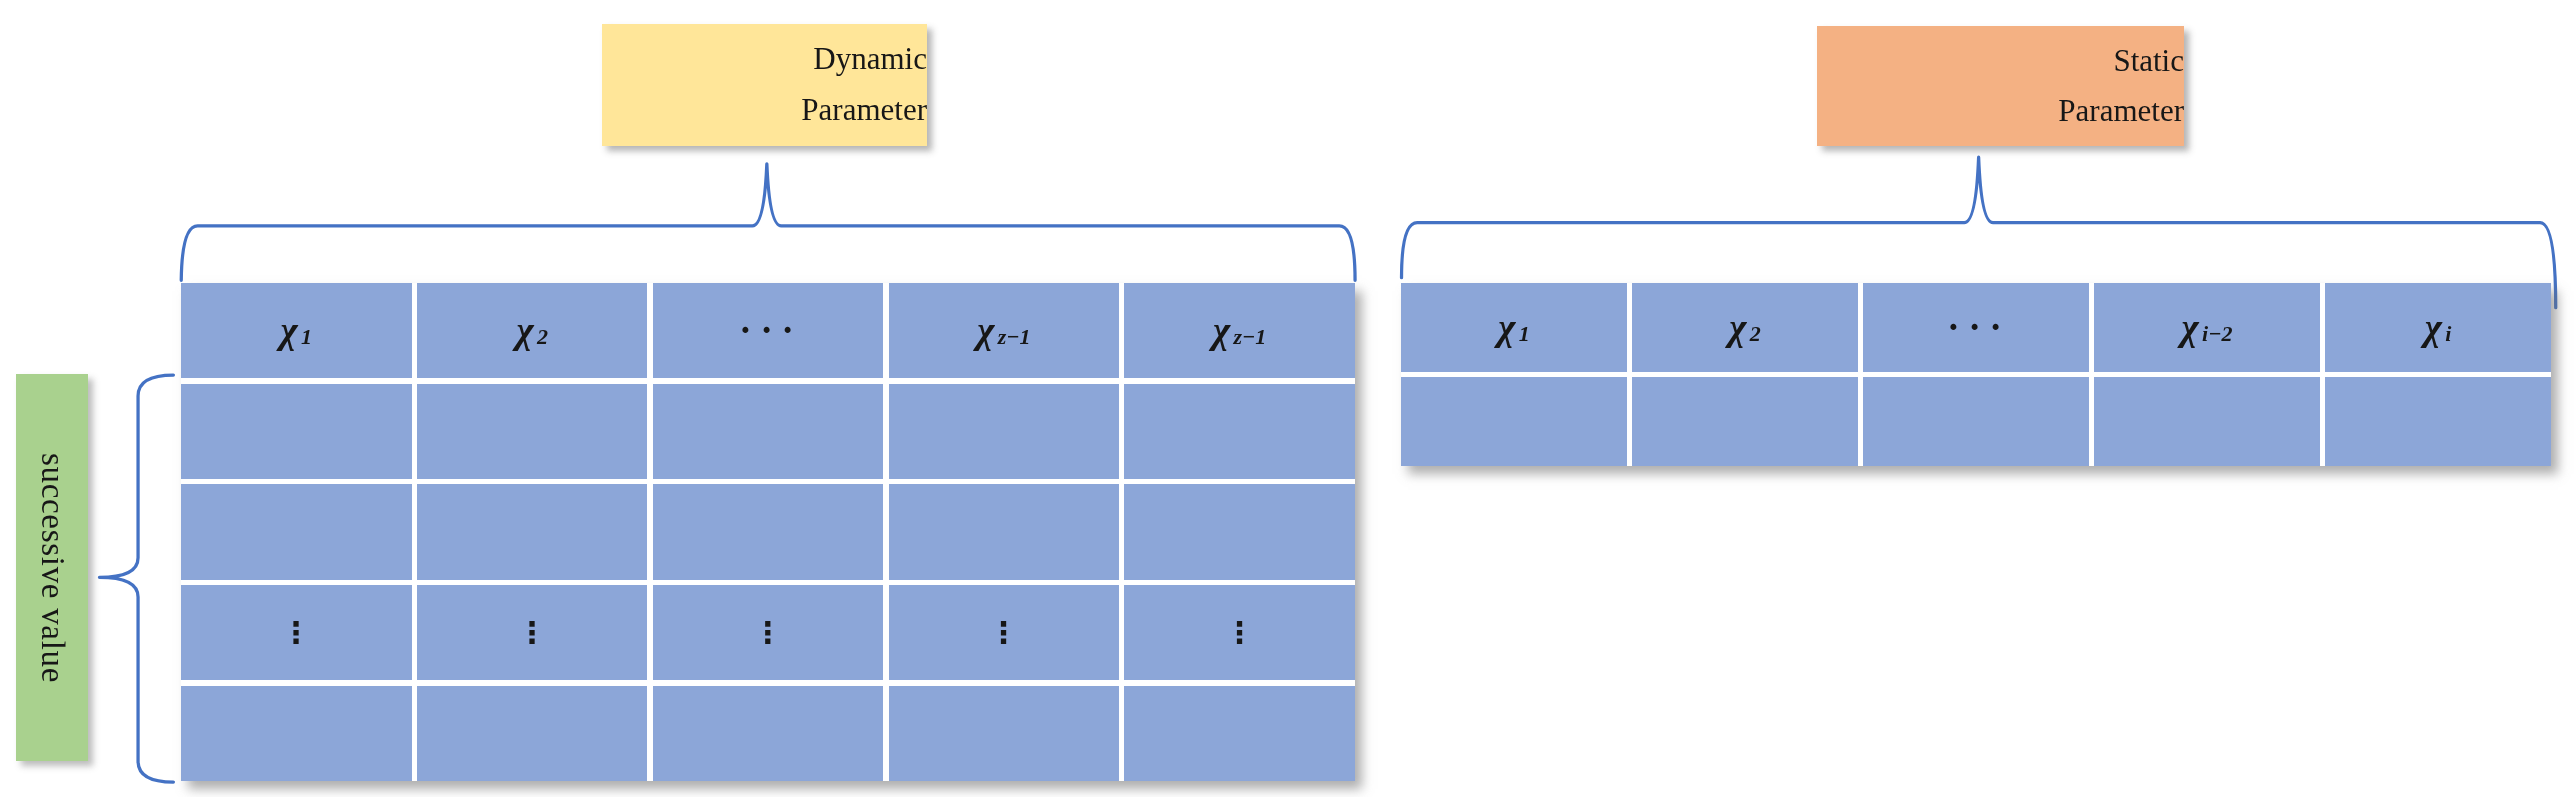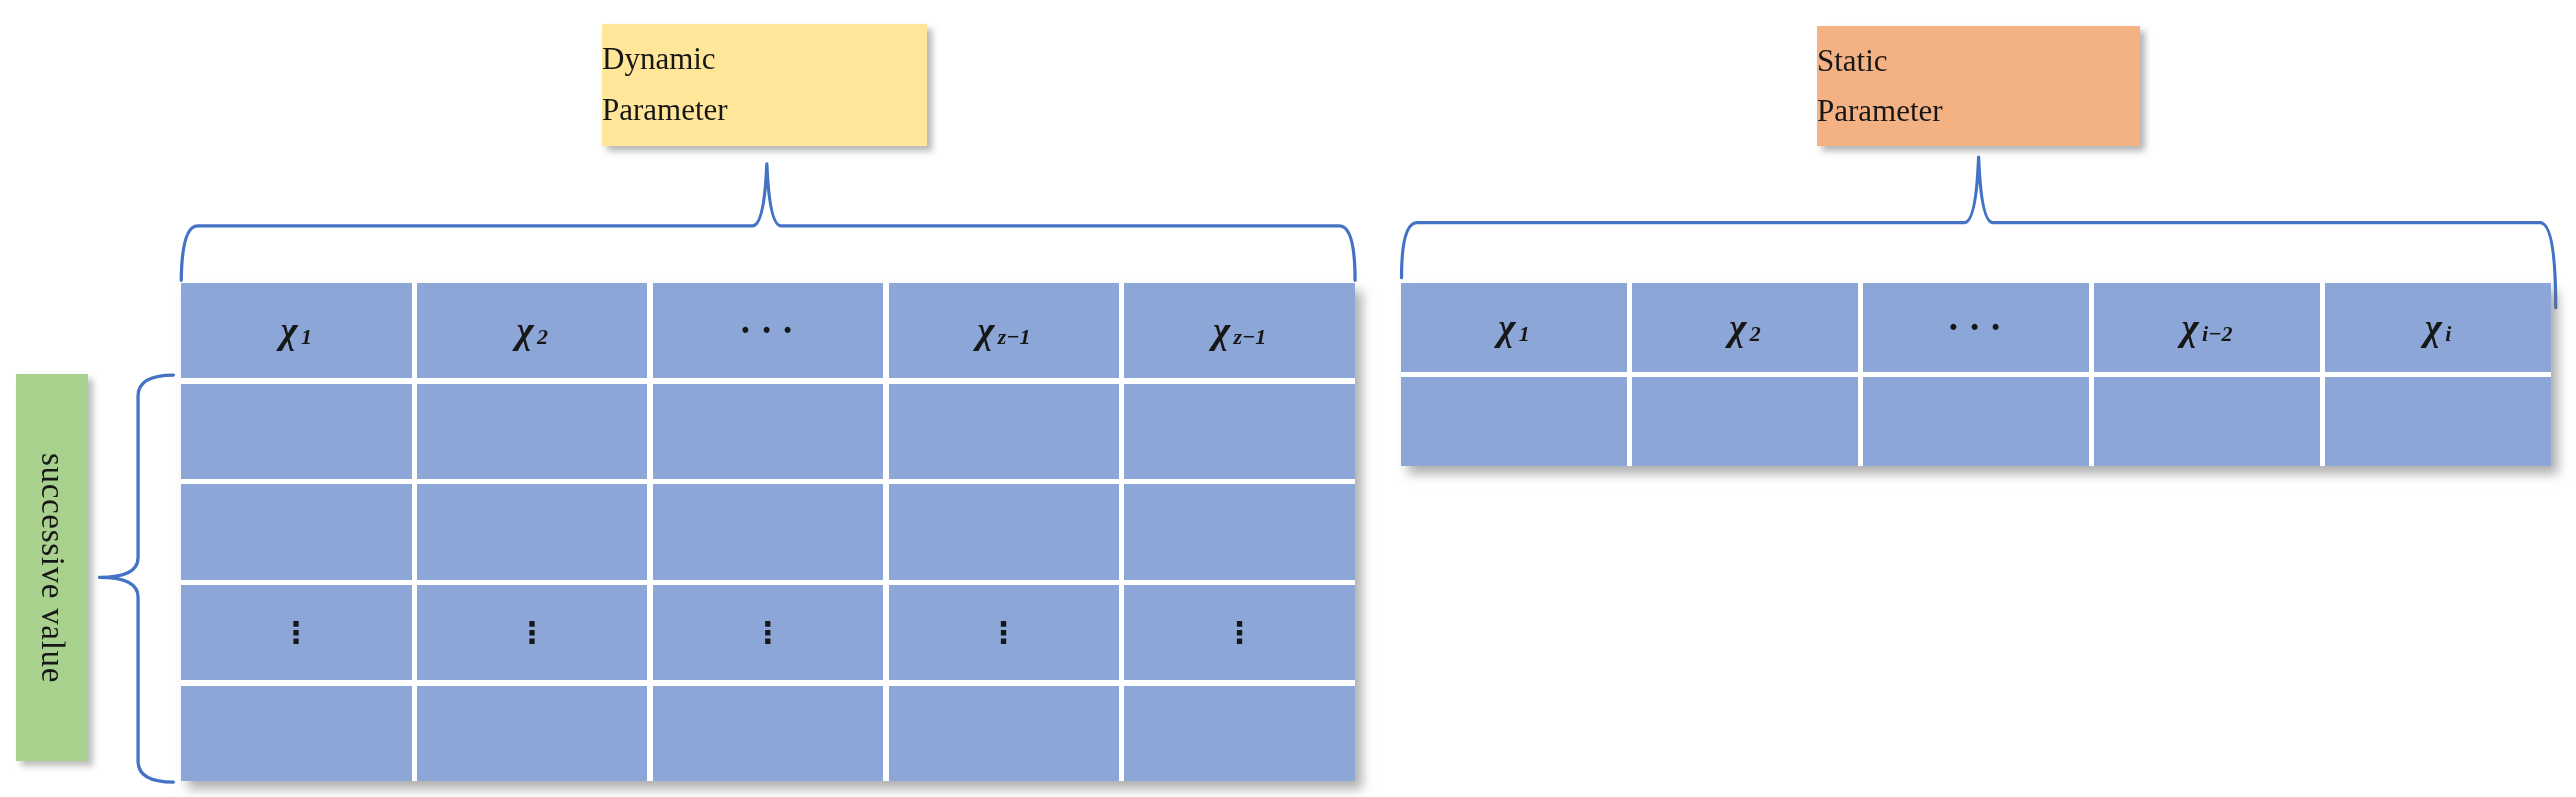--- a/index.html
+++ b/index.html
@@ -16,33 +16,33 @@
     font-family: "Liberation Serif", "DejaVu Serif", serif;
     color: #171717;
   }
 
   
   .label-box {
     position: absolute;
     display: flex;
     flex-direction: column;
     justify-content: center;
-    align-items: flex-start;
+    align-items: flex-end;
     text-align: center;
     font-size: 31px;
     line-height: 1.62;
     color: #171717;
   }
   .dynamic-box {
     left: 602px; top: 23.6px; width: 325px; height: 122px;
     background: #FFE699;
     box-shadow: 4.6px 5.2px 6.5px rgba(90,90,90,0.45);
   }
   .static-box {
-    left: 1817px; top: 26px; width: 323px; height: 120px;
+    left: 1817px; top: 26px; width: 367px; height: 120px;
     background: #F4B183;
     box-shadow: 4.6px 5.2px 6.5px rgba(90,90,90,0.45);
   }
 
   
   .side-box {
     position: absolute;
     left: 16.4px; top: 374px; width: 72px; height: 387px;
     background: #A9D18E;
     box-shadow: 4.6px 5.2px 6.5px rgba(90,90,90,0.4);

